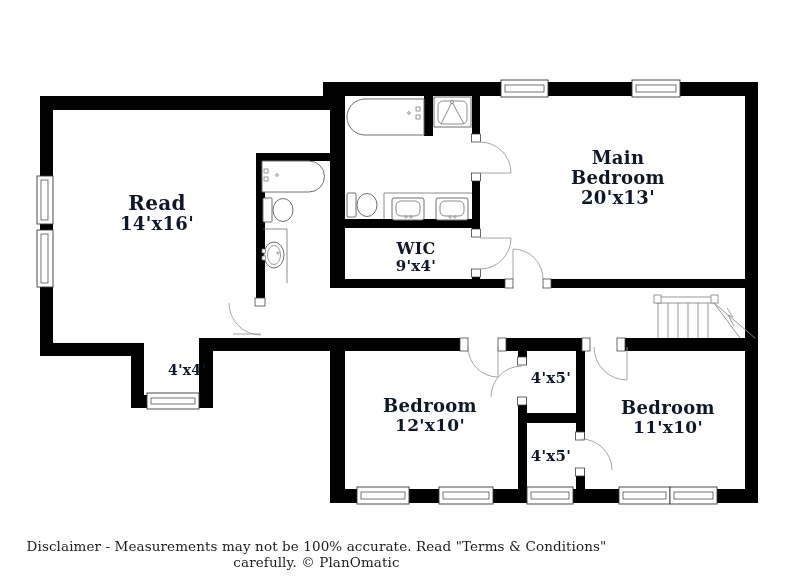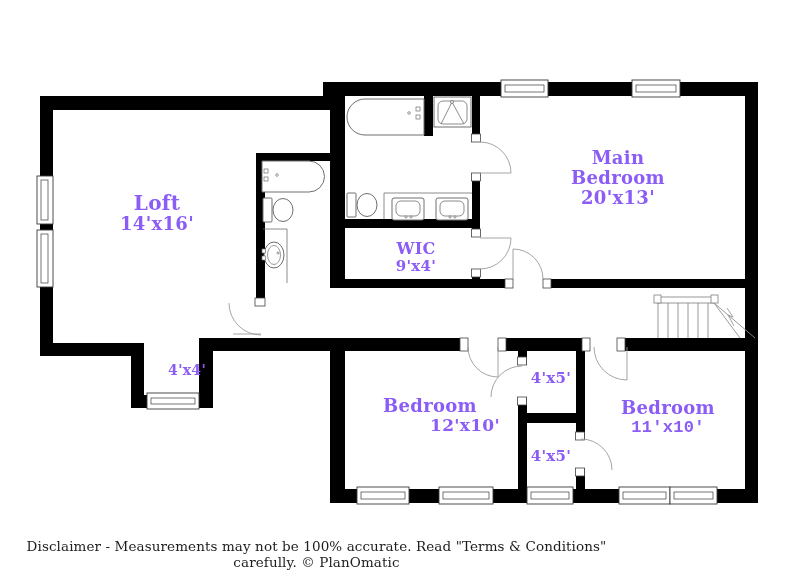--- a/index.html
+++ b/index.html
@@ -1,31 +1,31 @@
 <!DOCTYPE html>
 <html><head>
 <meta charset="utf-8">
 <style>
   html,body{margin:0;padding:0;background:#ffffff;}
   #stage{position:relative;width:800px;height:582px;background:#ffffff;overflow:hidden;
          font-family:"DejaVu Serif",serif;}
   #plan-svg{position:absolute;left:0;top:0;}
-  .label{position:absolute;text-align:center;color:#8b5cf6;font-weight:bold;line-height:1.12;letter-spacing:0.3px;}
+  .label{position:absolute;text-align:center;color:#0f172a;font-weight:bold;line-height:1.12;letter-spacing:0.3px;}
   .label .nm{display:block;}
   .label .dm{display:block;}
   .lbl-loft{left:87px;top:192px;width:140px;font-size:20px;}
   .lbl-loft .dm{font-size:18px;}
   .lbl-mbr{left:548px;top:148px;width:140px;font-size:18px;}
   .lbl-mbr .nm{width:96px;margin:0 auto;}
   .lbl-wic{left:356px;top:240px;width:120px;font-size:16px;}
   .lbl-wic .dm{font-size:15px;}
   .lbl-br12{left:360px;top:396px;width:140px;font-size:18px;}
-  .lbl-br12 .dm{font-size:17px;text-align:right;}
+  .lbl-br12 .dm{font-size:17px;}
   .lbl-br11{left:598px;top:398px;width:140px;font-size:18px;}
-  .lbl-br11 .dm{font-size:17px;font-family:Liberation Mono, monospace;}
+  .lbl-br11 .dm{font-size:17px;}
   .lbl-c45a{left:516px;top:370px;width:70px;font-size:15px;}
   .lbl-c45b{left:516px;top:448px;width:70px;font-size:15px;}
   .lbl-nook{left:136px;top:363px;width:70px;font-size:14px;text-align:right;}
   .disclaimer{position:absolute;left:0;top:538px;width:633px;text-align:center;
               font-size:13.5px;font-weight:normal;color:#1d1d1d;letter-spacing:0.1px;}
 </style>
 </head>
 <body>
 
 <div id="stage">
@@ -227,21 +227,21 @@
       <line x1="688" y1="303" x2="688" y2="338"></line>
       <line x1="698" y1="303" x2="698" y2="338"></line>
       <line x1="708" y1="303" x2="708" y2="338"></line>
       <line x1="714" y1="303" x2="740" y2="338"></line>
       <line x1="714" y1="303" x2="755" y2="338"></line>
       <path d="M727,308 L733,317 L728,315 L734,326" fill="none" stroke-width="0.8"></path>
     </g>
   </svg>
 
   <div class="label lbl-loft">
-    <span class="nm">Loft</span>
+    <span class="nm">Read</span>
     <span class="dm">14'x16'</span>
   </div>
 
   <div class="label lbl-mbr">
     <span class="nm">Main Bedroom</span>
     <span class="dm">20'x13'</span>
   </div>
 
   <div class="label lbl-wic">
     <span class="nm">WIC</span>

